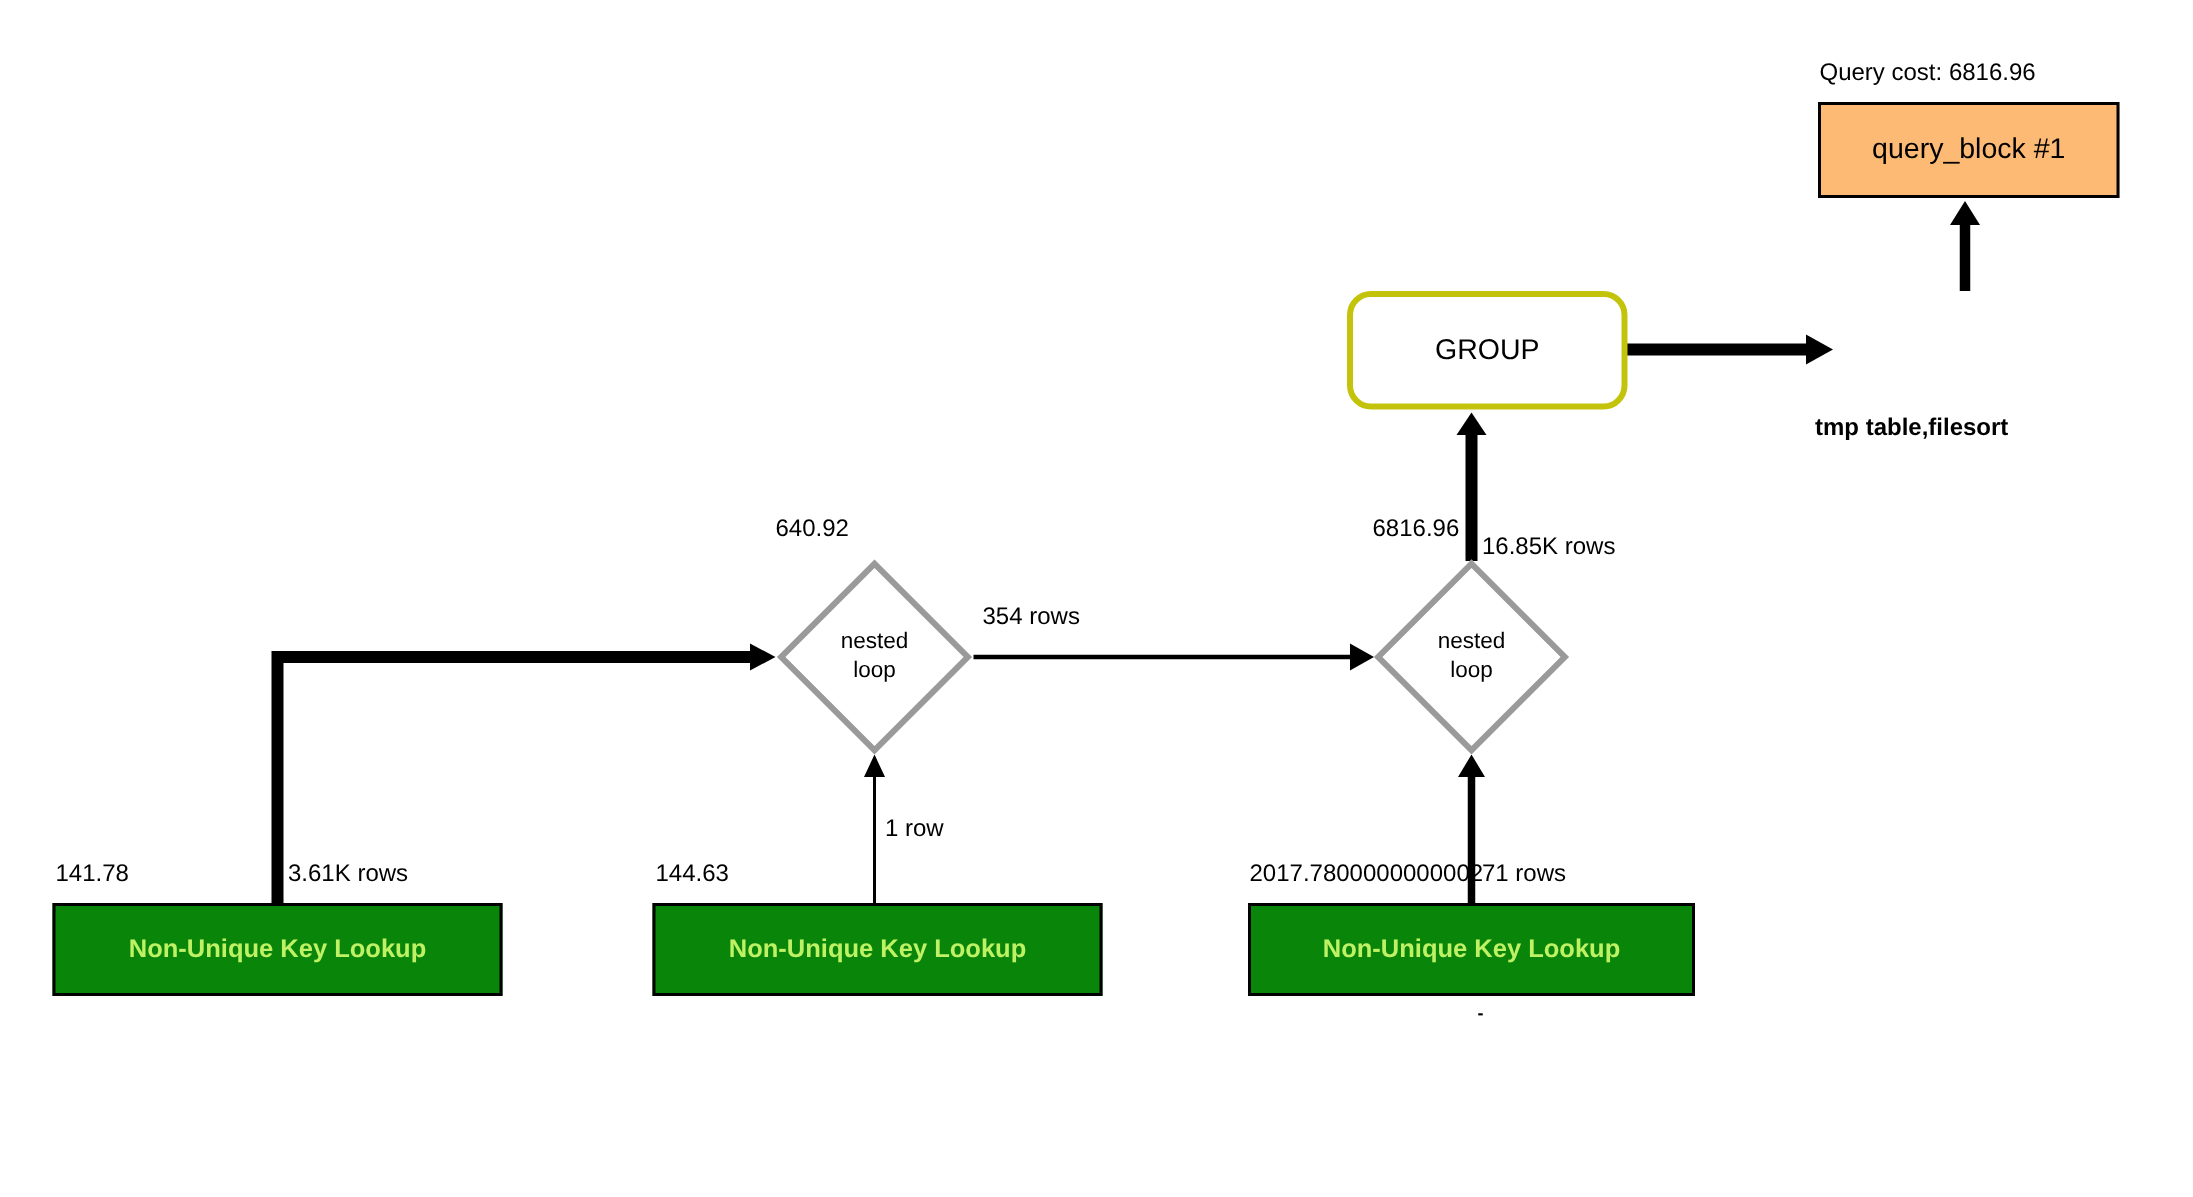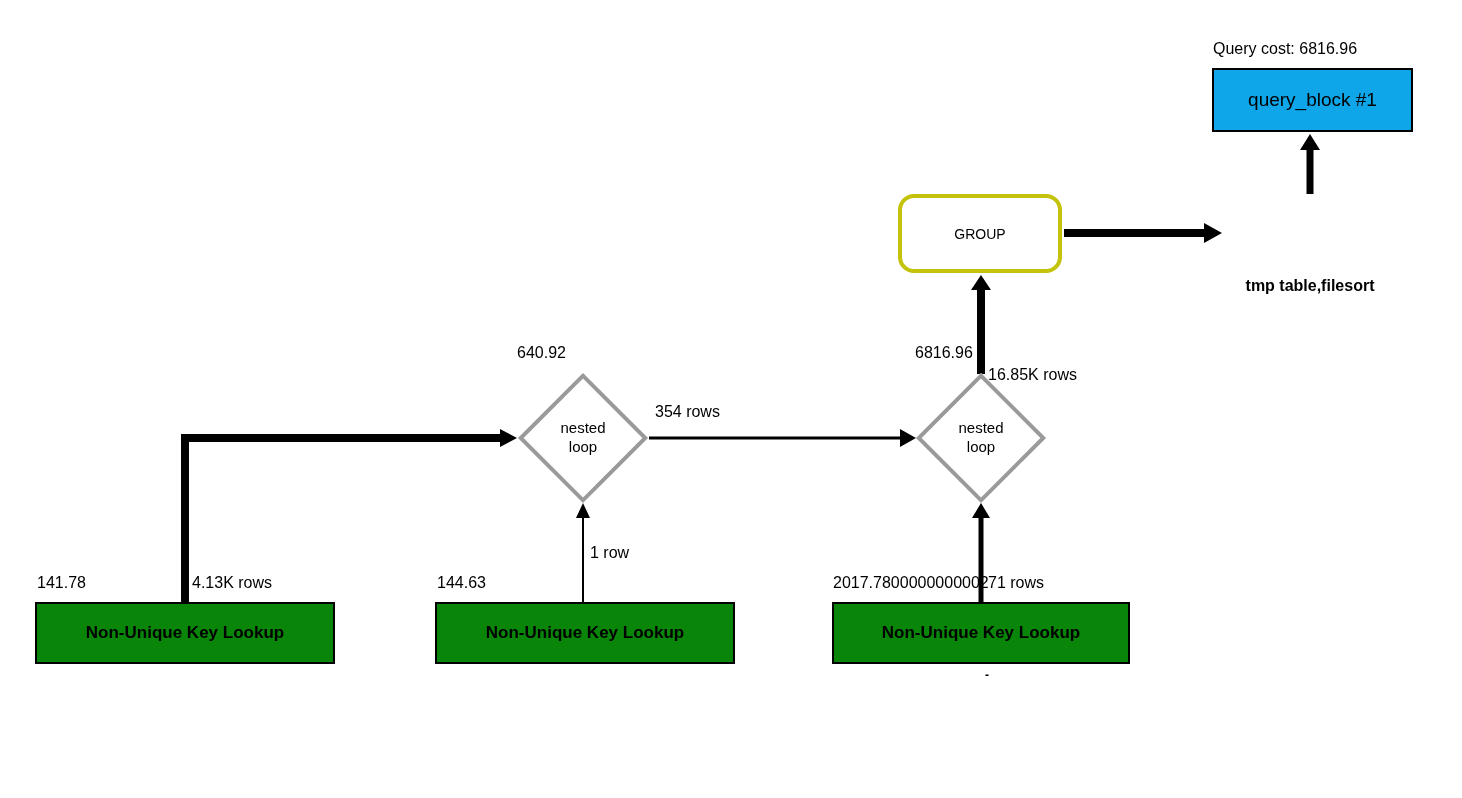--- a/index.html
+++ b/index.html
@@ -21,30 +21,30 @@
   }
   .node-rect {
     position: absolute;
     box-sizing: border-box;
     display: flex;
     align-items: center;
     justify-content: center;
   }
   #query-block {
     left: 1212px; top: 68px; width: 201px; height: 64px;
-    background: #0ea5e9;
+    background: #fdba74;
     border: 2px solid #000000;
     font-size: 19px;
   }
   #group-node {
-    left: 898px; top: 194px; width: 164px; height: 79px;
+    left: 898px; top: 194px; width: 187px; height: 79px;
     background: #ffffff;
     border: 4px solid #c3c30c;
     border-radius: 16px;
-    font-size: 14px;
+    font-size: 19px;
   }
   #order-node {
     left: 1226px; top: 194px; width: 168px; height: 79px;
     background: #ffffff;
     border: 4px solid #c0504d;
     border-radius: 16px;
     font-size: 19px;
   }
   .diamond {
     position: absolute;
@@ -64,29 +64,29 @@
   }
   .lookup-box {
     position: absolute;
     top: 602px; height: 62px; width: 300px;
     box-sizing: border-box;
     background: #098509;
     border: 2px solid #000000;
     display: flex;
     align-items: center;
     justify-content: center;
-    color: #000000;
+    color: #bef264;
     font-size: 17px;
     font-weight: bold;
   }
   .note {
     position: absolute;
     font-size: 16px;
     font-weight: bold;
-    text-align: center;
+    text-align: left;
     white-space: nowrap;
   }
   #edges { position: absolute; left: 0; top: 0; }
 </style>
 </head>
 <body>
 
 <div id="canvas">
 
   <svg id="edges" width="1462" height="798" viewBox="0 0 1462 798">
@@ -142,27 +142,27 @@
   <div class="diamond" style="left:537px; top:392px;"></div>
   <div class="diamond-label" style="left:528px; top:418px;">nested
 loop</div>
   <div class="lbl" style="left:517px; top:344px;">640.92</div>
   <div class="lbl" style="left:655px; top:403px;">354 rows</div>
 
   <div class="diamond" style="left:935px; top:392px;"></div>
   <div class="diamond-label" style="left:926px; top:418px;">nested
 loop</div>
   <div class="lbl" style="left:915px; top:344px;">6816.96</div>
-  <div class="lbl" style="left:988px; top:366px;">16.85K rows</div>
+  <div class="lbl" style="left:988px; top:356px;">16.85K rows</div>
 
   <div class="lookup-box" style="left:35px;">
     <span>Non-Unique Key Lookup</span>
   </div>
   <div class="lbl" style="left:37px; top:574px;">141.78</div>
-  <div class="lbl" style="left:192px; top:574px;">4.13K rows</div>
+  <div class="lbl" style="left:192px; top:574px;">3.61K rows</div>
 
   <div class="lookup-box" style="left:435px;">
     <span>Non-Unique Key Lookup</span>
   </div>
   <div class="lbl" style="left:437px; top:574px;">144.63</div>
   <div class="lbl" style="left:590px; top:544px;">1 row</div>
 
   <div class="lookup-box" style="left:832px; width:298px;">
     <span>Non-Unique Key Lookup</span>
   </div>

